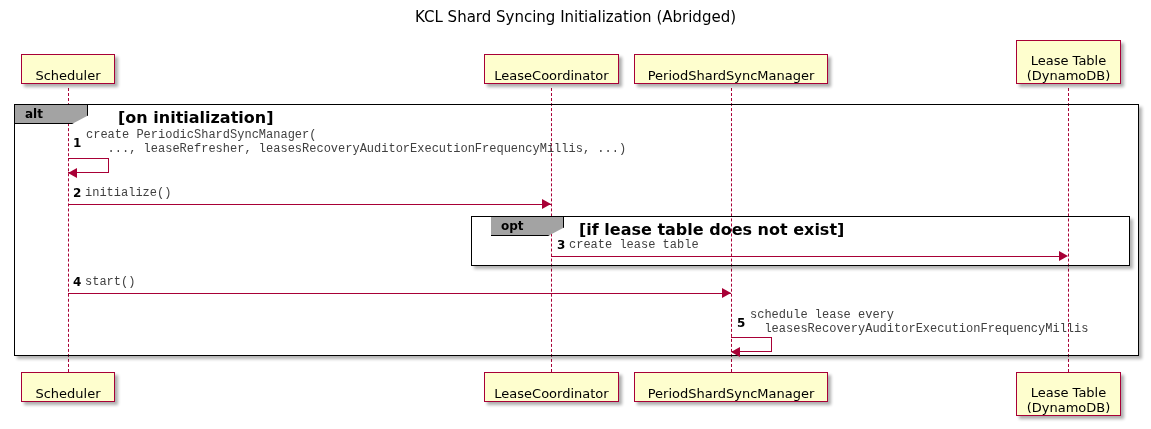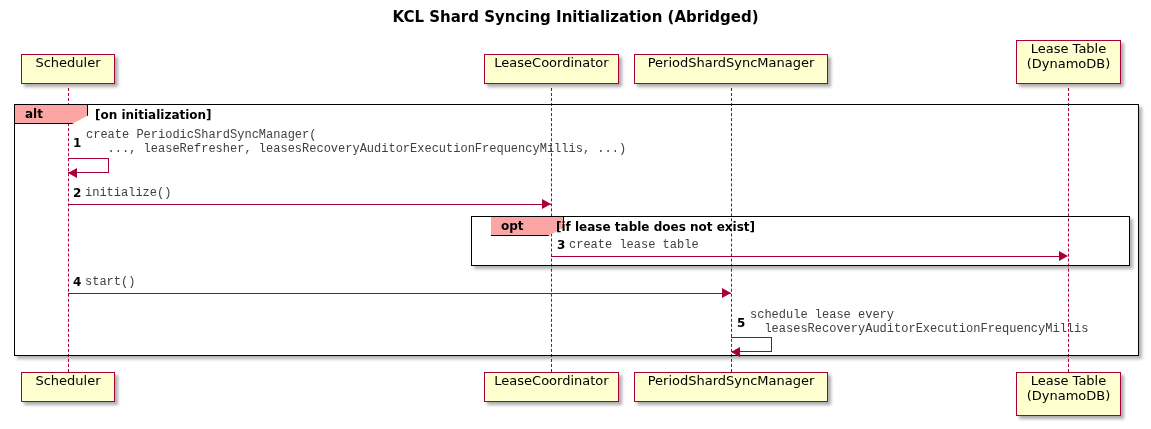--- a/index.html
+++ b/index.html
@@ -20,37 +20,37 @@
     width: 1151px;
     height: 429px;
   }
   .diagram-title {
     position: absolute;
     left: 0;
     top: 8px;
     width: 1151px;
     text-align: center;
     font-size: 15px;
-    font-weight: bold;
+    font-weight: normal;
     color: #000000;
     letter-spacing: 0px;
   }
   
   .participant {
     position: absolute;
     box-sizing: border-box;
     background: #FEFECE;
     border: 1.5px solid #A80036;
     box-shadow: 3px 3px 3px rgba(0,0,0,0.32);
     color: #000000;
     font-size: 13px;
     line-height: 15px;
     text-align: center;
     display: flex;
-    align-items: flex-start;
+    align-items: flex-end;
     justify-content: center;
     white-space: pre-line;
     padding: 0 6px;
   }
   
   .lifeline {
     position: absolute;
     width: 0;
     border-left: 1px dashed #A80036;
   }
@@ -58,38 +58,39 @@
   .fragment {
     position: absolute;
     box-sizing: border-box;
     border: 1.6px solid #000000;
     background: transparent;
     box-shadow: 3px 3px 3px rgba(0,0,0,0.30);
   }
   .fragment-tab {
     position: absolute;
     box-sizing: border-box;
-    background: #fca5a5;
+    background: #a3a3a3;
     border-right: 1.5px solid #000000;
     border-bottom: 1.5px solid #000000;
     height: 19px;
     font-size: 12px;
     font-weight: bold;
     color: #000000;
     display: flex;
     align-items: center;
     padding-left: 10px;
     clip-path: polygon(0 0, 100% 0, 100% 55%, 78% 100%, 0 100%);
   }
   .fragment-guard {
     position: absolute;
-    font-size: 12px;
+    font-size: 16px;
     font-weight: bold;
     color: #000000;
     white-space: nowrap;
+    margin-left: 23px;
   }
   
   .msg-line {
     position: absolute;
     height: 0;
     border-top: 1.4px solid #A80036;
   }
   .arrow-right {
     position: absolute;
     width: 0; height: 0;

